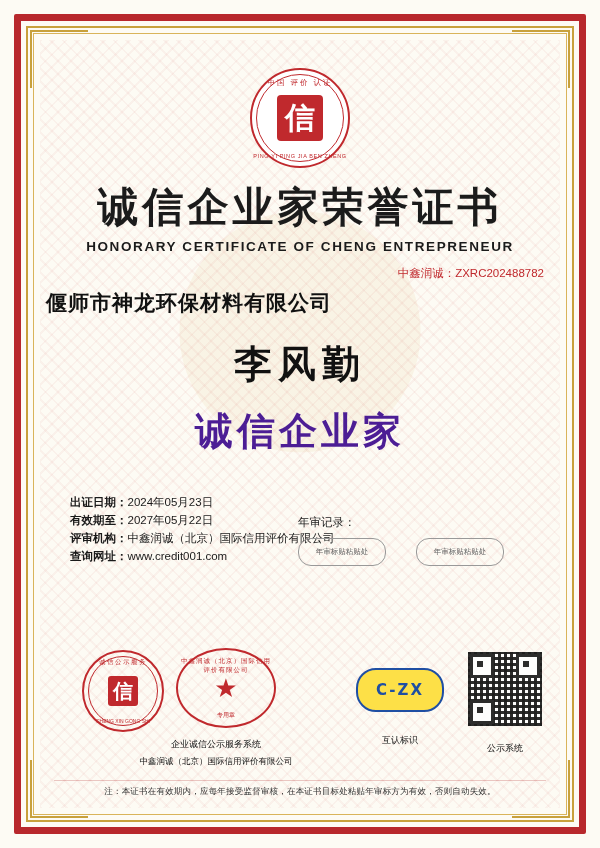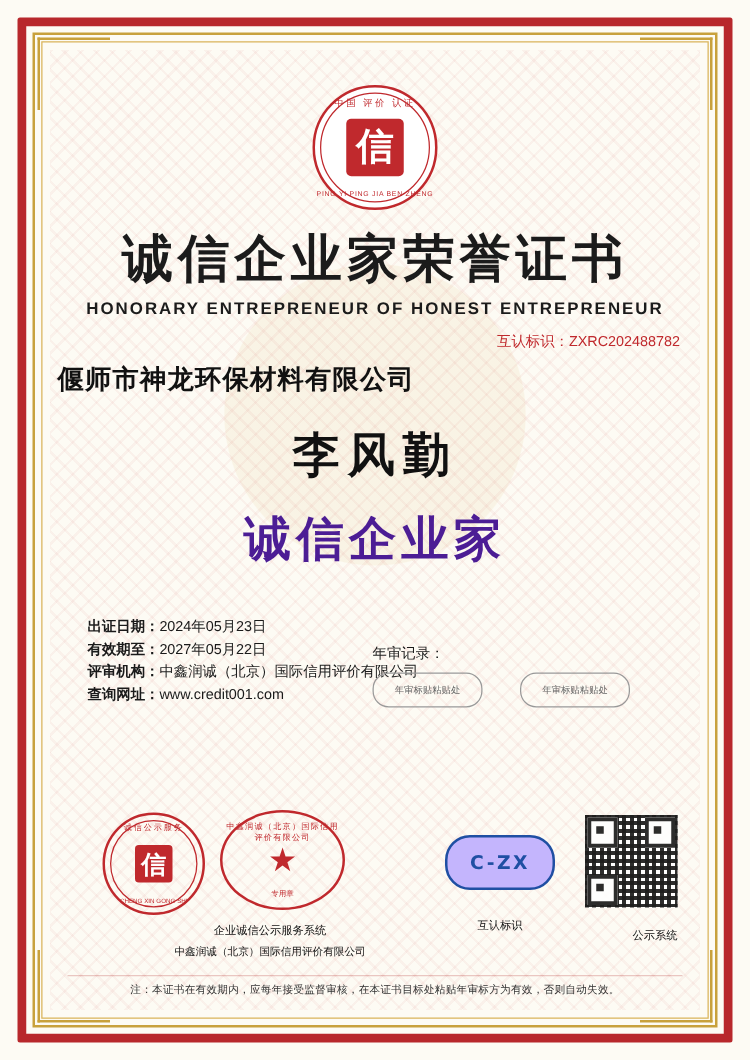--- a/index.html
+++ b/index.html
@@ -167,21 +167,21 @@
     position:absolute;left:50%;top:50%;transform:translate(-50%,-50%);
     color:#c0292d;font-size:26px;line-height:1;
   }
   .seal-oval .top-t{
     position:absolute;top:7px;left:0;right:0;text-align:center;font-size:6.5px;color:#c0292d;letter-spacing:1px;
   }
   .seal-oval .bot-t{
     position:absolute;bottom:6px;left:0;right:0;text-align:center;font-size:6px;color:#c0292d;}
   .mutual{
     width:84px;height:40px;border:2px solid #1f4fa3;border-radius:20px;
-    position:relative;background:#c4b5fd;
+    position:relative;background:#fde047;
   }
   .mutual .txt{
     position:absolute;left:0;right:0;top:50%;transform:translateY(-50%);
     text-align:center;font-size:15px;font-weight:bold;color:#1f4fa3;letter-spacing:2px;
     font-family:"DejaVu Sans", sans-serif;
   }
   .qr{
     width:74px;height:74px;background:#fff;
     background-image:
       repeating-linear-gradient(90deg,#111 0 3px,transparent 3px 6px),
@@ -223,24 +223,24 @@
     <div class="emblem-wrap">
       <div class="emblem">
         <div class="ring"></div>
         <div class="arc-top">中国 评价 认证</div>
         <div class="core">信</div>
         <div class="arc-bottom">PING YI PING JIA BEN ZHENG</div>
       </div>
     </div>
 
     <div class="title-cn">诚信企业家荣誉证书</div>
-    <div class="title-en">HONORARY ENTREPRENEUR OF HONEST ENTREPRENEUR</div>
+    <div class="title-en">HONORARY CERTIFICATE OF CHENG ENTREPRENEUR</div>
 
     <div class="code-line">
-      <span>互认标识：</span><span>ZXRC202488782</span>
+      <span>中鑫润诚：</span><span>ZXRC202488782</span>
     </div>
 
     <div class="company">偃师市神龙环保材料有限公司</div>
 
     <div class="person">李风勤</div>
     <div class="award">诚信企业家</div>
 
     <div class="info">
       <div class="row">
         <b>出证日期：</b><span>2024年05月23日</span>
@@ -289,21 +289,21 @@
         </div>
         <div class="seal-caption" style="margin-top:22px;">互认标识</div>
       </div>
 
       <div class="seal" style="left:412px;top:2px;">
         <div class="qr">
           <div class="finder f1"></div>
           <div class="finder f2"></div>
           <div class="finder f3"></div>
         </div>
-        <div class="seal-caption" style="margin-top:16px;text-align:right;">公示系统</div>
+        <div class="seal-caption" style="margin-top:16px;">公示系统</div>
       </div>
 
       <div class="seal" style="left:10px;top:84px;width:300px;">
         <div class="seal-caption">企业诚信公示服务系统</div>
         <div class="seal-caption small">中鑫润诚（北京）国际信用评价有限公司</div>
       </div>
 
     </div>
 
     <div class="footnote">注：本证书在有效期内，应每年接受监督审核，在本证书目标处粘贴年审标方为有效，否则自动失效。</div>

